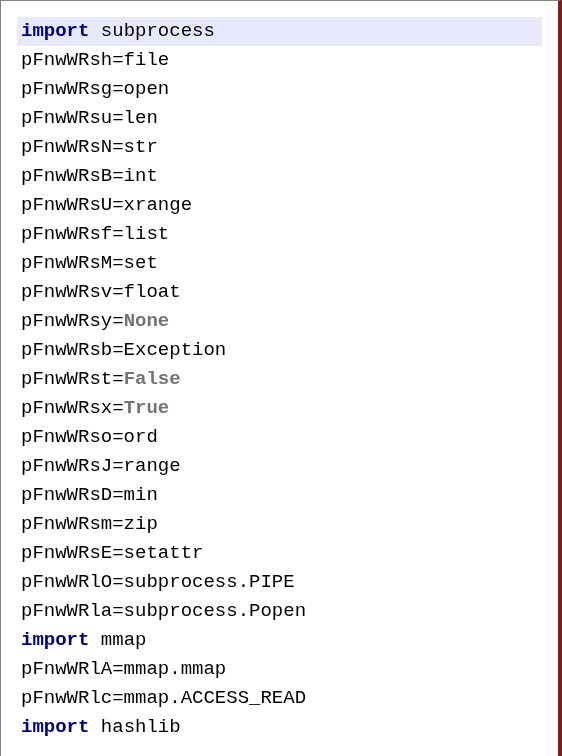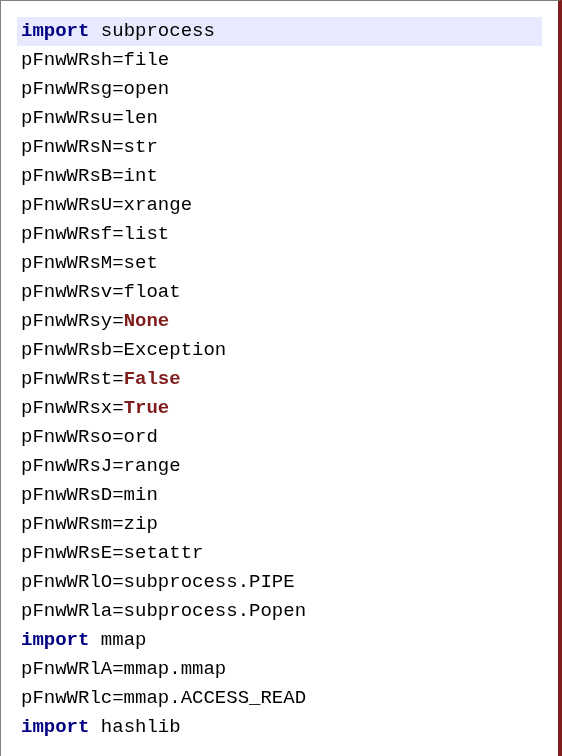--- a/index.html
+++ b/index.html
@@ -25,21 +25,21 @@
     padding-left: 4px;
   }
   .highlight-line {
     background: #e8e8ff;
   }
   .tok-kw {
     color: #000080;
     font-weight: bold;
   }
   .tok-const {
-    color: #7f1d1d;
+    color: #737373;
     font-weight: bold;
   }
   .tok-plain {
     color: #000000;
   }
 </style>
 </head>
 <body>
 
 <div class="code-container" id="code-block"><div class="code-line highlight-line"><span class="tok-kw">import</span><span class="tok-plain"> subprocess</span></div><div class="code-line"><span class="tok-plain">pFnwWRsh=file</span></div><div class="code-line"><span class="tok-plain">pFnwWRsg=open</span></div><div class="code-line"><span class="tok-plain">pFnwWRsu=len</span></div><div class="code-line"><span class="tok-plain">pFnwWRsN=str</span></div><div class="code-line"><span class="tok-plain">pFnwWRsB=int</span></div><div class="code-line"><span class="tok-plain">pFnwWRsU=xrange</span></div><div class="code-line"><span class="tok-plain">pFnwWRsf=list</span></div><div class="code-line"><span class="tok-plain">pFnwWRsM=set</span></div><div class="code-line"><span class="tok-plain">pFnwWRsv=float</span></div><div class="code-line"><span class="tok-plain">pFnwWRsy=</span><span class="tok-const">None</span></div><div class="code-line"><span class="tok-plain">pFnwWRsb=Exception</span></div><div class="code-line"><span class="tok-plain">pFnwWRst=</span><span class="tok-const">False</span></div><div class="code-line"><span class="tok-plain">pFnwWRsx=</span><span class="tok-const">True</span></div><div class="code-line"><span class="tok-plain">pFnwWRso=ord</span></div><div class="code-line"><span class="tok-plain">pFnwWRsJ=range</span></div><div class="code-line"><span class="tok-plain">pFnwWRsD=min</span></div><div class="code-line"><span class="tok-plain">pFnwWRsm=zip</span></div><div class="code-line"><span class="tok-plain">pFnwWRsE=setattr</span></div><div class="code-line"><span class="tok-plain">pFnwWRlO=subprocess.PIPE</span></div><div class="code-line"><span class="tok-plain">pFnwWRla=subprocess.Popen</span></div><div class="code-line"><span class="tok-kw">import</span><span class="tok-plain"> mmap</span></div><div class="code-line"><span class="tok-plain">pFnwWRlA=mmap.mmap</span></div><div class="code-line"><span class="tok-plain">pFnwWRlc=mmap.ACCESS_READ</span></div><div class="code-line"><span class="tok-kw">import</span><span class="tok-plain"> hashlib</span></div></div>

